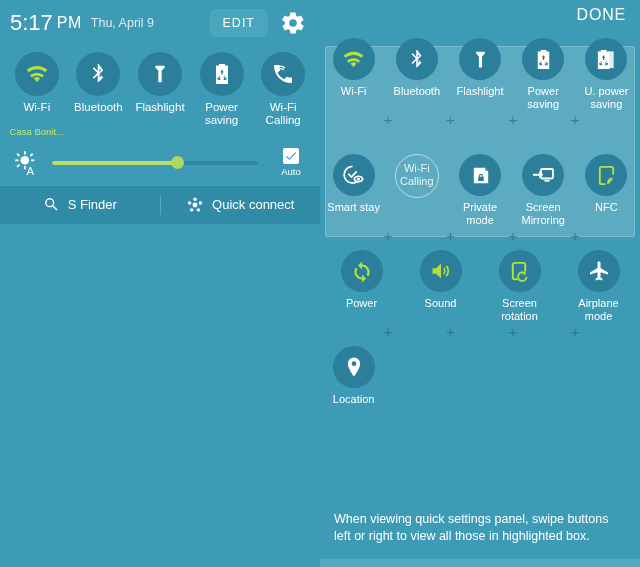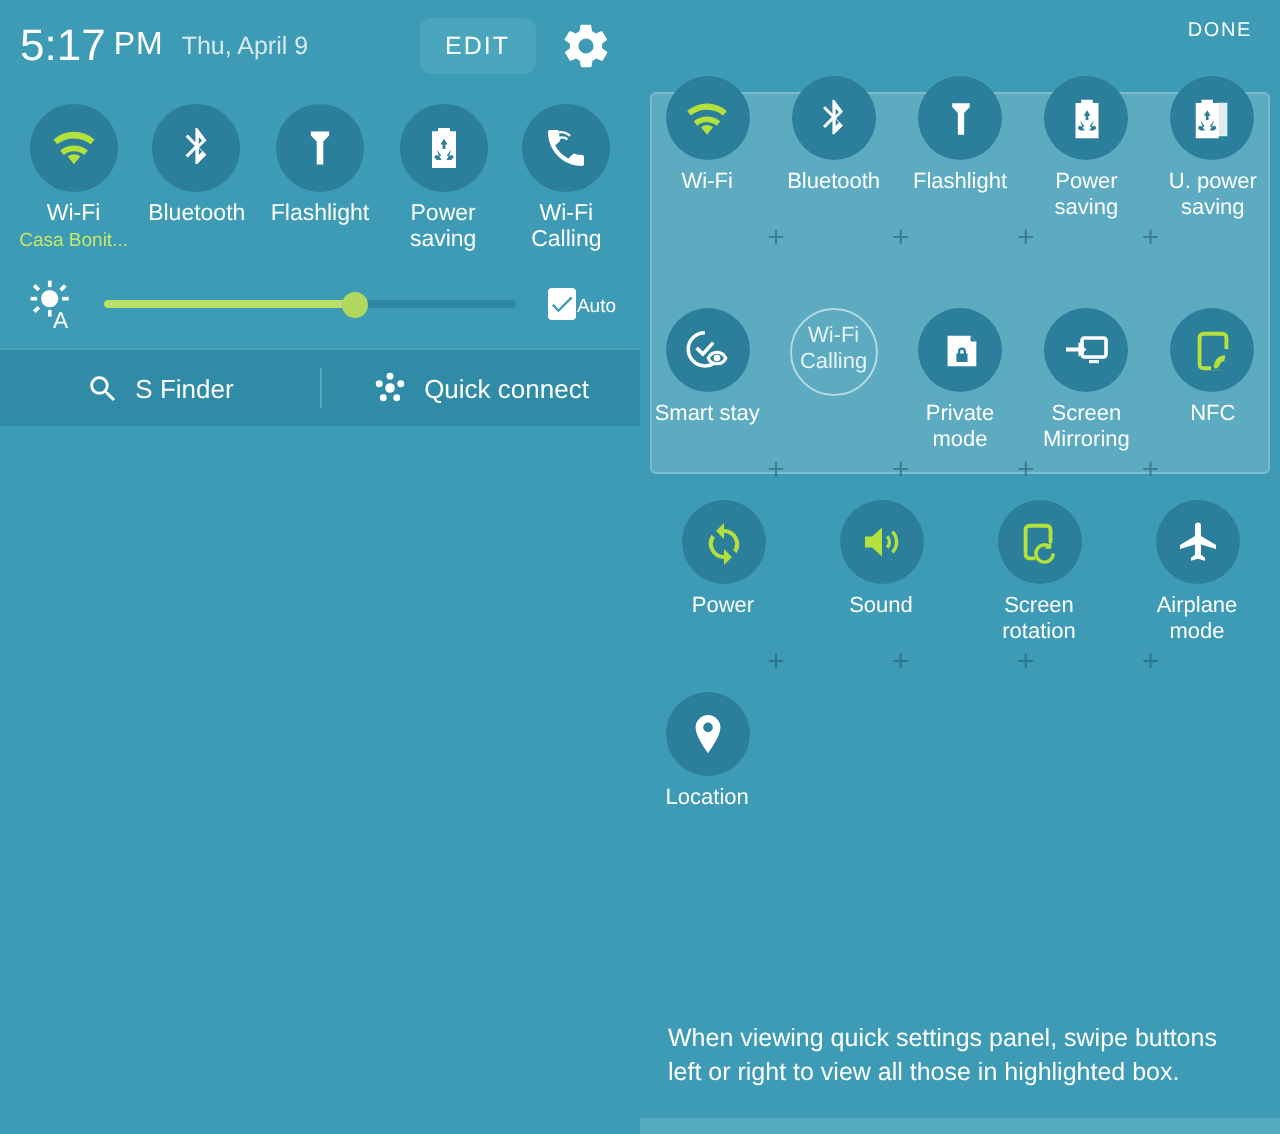--- a/index.html
+++ b/index.html
@@ -35,33 +35,33 @@
   .qs-item{flex:1;display:flex;flex-direction:column;align-items:center;}
   .qs-circle{
     width:44px;height:44px;border-radius:50%;background:#2b7f9b;
     display:flex;align-items:center;justify-content:center;
   }
   .qs-circle.off{background:#2b7f9b;}
   .qs-label{
     color:#ffffff;font-size:11.5px;text-align:center;line-height:12.5px;
     margin-top:5px;max-width:62px;
   }
-  .qs-sub{color:#c5e86c;font-size:9.5px;margin-top:1px;text-align:right;}
+  .qs-sub{color:#c5e86c;font-size:9.5px;margin-top:12px;text-align:right;}
 
   
   .bright-row{
     display:flex;align-items:center;height:44px;padding:0 12px 0 14px;
     box-sizing:border-box;margin-top:4px;
   }
   .bright-icon{width:26px;height:26px;flex:none;}
   .slider-wrap{flex:1;position:relative;height:20px;margin:0 16px 0 12px;display:flex;align-items:center;}
   .slider-track{position:absolute;left:0;right:0;height:4px;background:#2f88a3;border-radius:2px;}
   .slider-fill{position:absolute;left:0;width:60%;height:4px;background:#b9de69;border-radius:2px;}
   .slider-knob{position:absolute;left:58%;width:13px;height:13px;border-radius:50%;background:#b1d85e;}
-  .auto-box{display:flex;flex-direction:row;align-items:center;width:34px;flex:none;}
+  .auto-box{display:flex;flex-direction:column;align-items:center;width:34px;flex:none;}
   .auto-check{
     width:16px;height:16px;background:#ffffff;border-radius:2px;
     display:flex;align-items:center;justify-content:center;
   }
   .auto-label{color:#ffffff;font-size:9.5px;margin-top:2px;}
 
   
   .finder-bar{
     display:flex;align-items:center;height:38px;background:#2f8ba6;
     border-top:1px solid #45a0b8;
@@ -85,21 +85,21 @@
     position:absolute;background:rgba(195,215,200,.16);
     transform-origin:center;border-radius:50%;
   }
   .b1{width:320px;height:16px;top:40px;left:-30px;transform:rotate(-22deg);}
   .b3{width:260px;height:8px;top:10px;left:60px;transform:rotate(-40deg);}
 
   
   #right-panel{background:#3d9bb5;}
   .edit-header{height:30px;display:flex;align-items:center;justify-content:flex-end;
     padding-right:14px;background:#3d9bb5;}
-  .done-btn{color:#ffffff;font-size:10px;letter-spacing:.8px;margin-left:12px;}
+  .done-btn{color:#ffffff;font-size:16px;letter-spacing:.8px;margin-left:12px;}
   .highlight-box{
     position:absolute;top:46px;left:5px;right:5px;height:191px;
     background:rgba(255,255,255,0.17);border-radius:3px;
     border:1px solid rgba(255,255,255,0.20);box-sizing:border-box;
   }
   .ed-grid{position:relative;z-index:2;padding:0 2px;}
   .ed-row{display:flex;margin-top:8px;}
   .ed-cell{flex:1;display:flex;flex-direction:column;align-items:center;position:relative;}
   .ed-circle{
     width:42px;height:42px;border-radius:50%;background:#2b7f9b;

